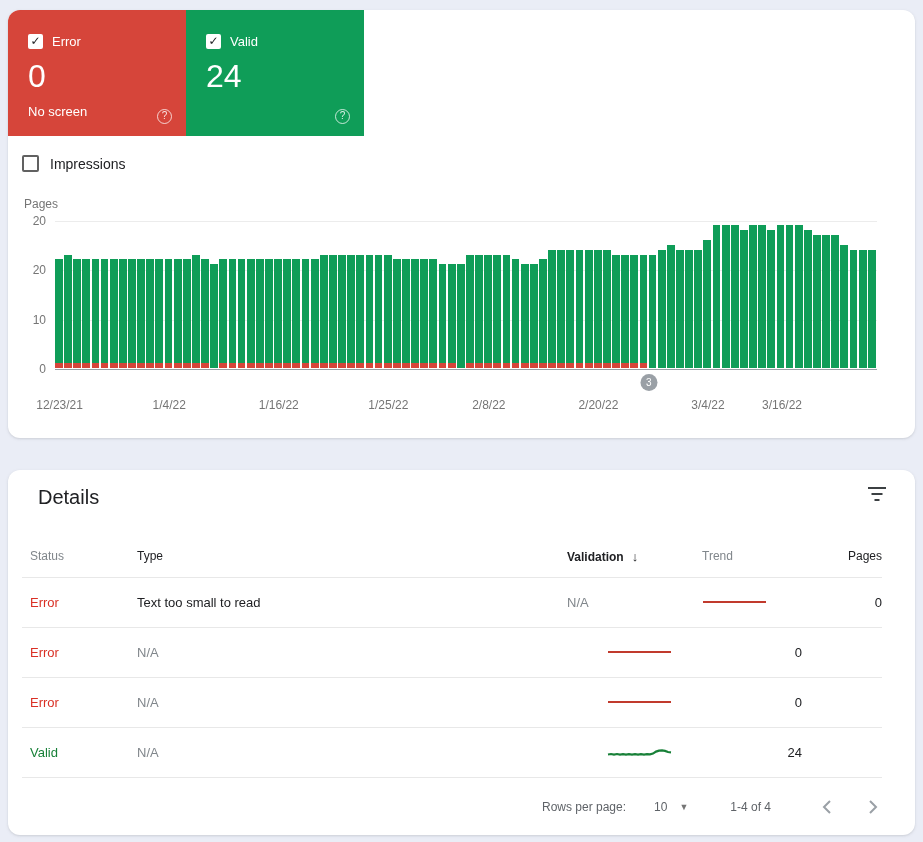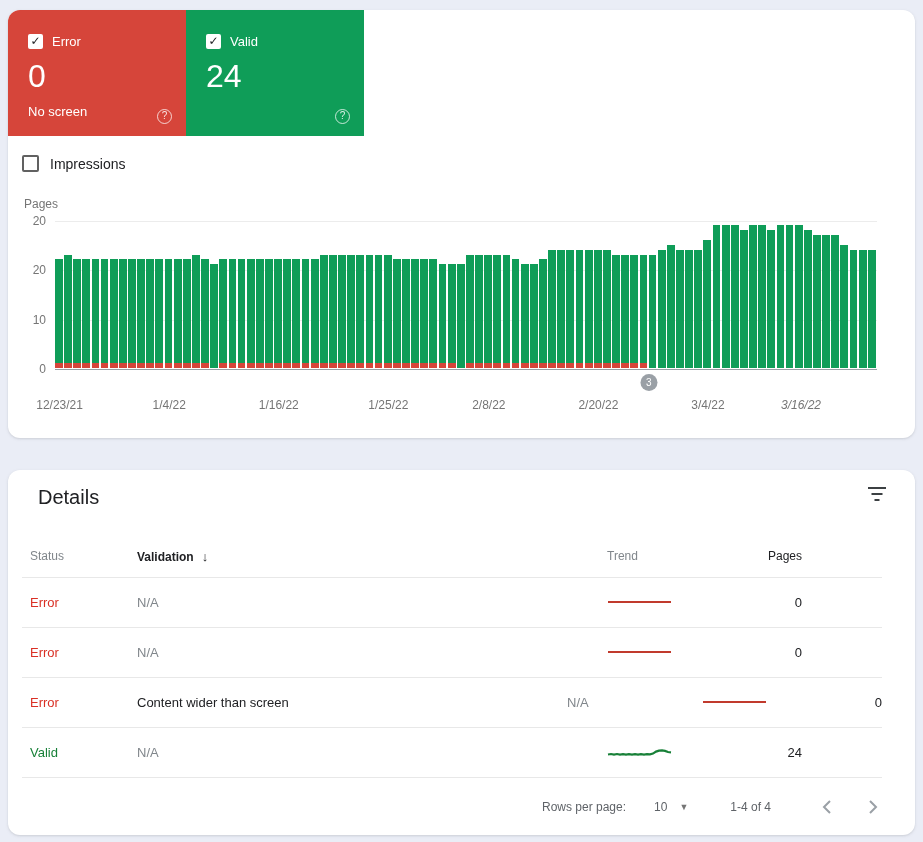--- a/index.html
+++ b/index.html
@@ -475,61 +475,62 @@
     <div class="ytick" style="left: 8px; top: 253.333px;">20</div>
     <div class="ytick" style="left: 8px; top: 302.667px;">10</div>
     <div class="ytick" style="left: 8px; top: 352px;">0</div>
     <div class="xlabel" style="left: 51.5667px;">12/23/21</div>
     <div class="xlabel" style="left: 161.167px;">1/4/22</div>
     <div class="xlabel" style="left: 270.767px;">1/16/22</div>
     <div class="xlabel" style="left: 380.367px;">1/25/22</div>
     <div class="xlabel" style="left: 480.833px;">2/8/22</div>
     <div class="xlabel" style="left: 590.433px;">2/20/22</div>
     <div class="xlabel" style="left: 700.033px;">3/4/22</div>
-    <div class="xlabel" style="left: 793px; font-style: italic;">3/16/22</div>
+    <div class="xlabel" style="left: 774px;">3/16/22</div>
     <div class="annotation-badge" style="left: 640.667px;">3</div>
   </div>
 
 <div class="panel" id="details-panel">
   <div class="details-title">Details</div>
   <div class="filter-icon">
       <span></span>
       <span></span>
       <span></span>
     </div>
 
   <div class="tbl">
     <div class="tbl-row tbl-head">
       <div class="col-status">Status</div>
+      <div class="col-type">Type</div>
       <div class="col-validation">
         <span>Validation</span><span class="arrow">↓</span>
       </div>
       <div class="col-trend">Trend</div>
       <div class="col-pages">Pages</div>
     </div>
     <div id="tbl-body">
         <div class="tbl-row tbl-data">
           <div class="col-status status-Error">Error</div>
+          <div class="col-type">Text too small to read</div>
           <div class="col-validation">N/A</div>
           <div class="col-trend"><svg width="66" height="18" viewBox="0 0 66 18" fill="none">
               <path d="M1 10 L64 10" stroke="#c13a2d" stroke-width="2.2"></path>
             </svg></div>
           <div class="col-pages">0</div>
         </div>
         <div class="tbl-row tbl-data">
           <div class="col-status status-Error">Error</div>
           <div class="col-validation">N/A</div>
           <div class="col-trend"><svg width="66" height="18" viewBox="0 0 66 18" fill="none">
               <path d="M1 10 L64 10" stroke="#c13a2d" stroke-width="2.2"></path>
             </svg></div>
           <div class="col-pages">0</div>
         </div>
         <div class="tbl-row tbl-data">
           <div class="col-status status-Error">Error</div>
-          <div class="col-type">Content wider than screen</div>
           <div class="col-validation">N/A</div>
           <div class="col-trend"><svg width="66" height="18" viewBox="0 0 66 18" fill="none">
               <path d="M1 10 L64 10" stroke="#c13a2d" stroke-width="2.2"></path>
             </svg></div>
           <div class="col-pages">0</div>
         </div>
         <div class="tbl-row tbl-data">
           <div class="col-status status-Valid">Valid</div>
           <div class="col-validation">N/A</div>
           <div class="col-trend"><svg width="66" height="18" viewBox="0 0 66 18" fill="none">

